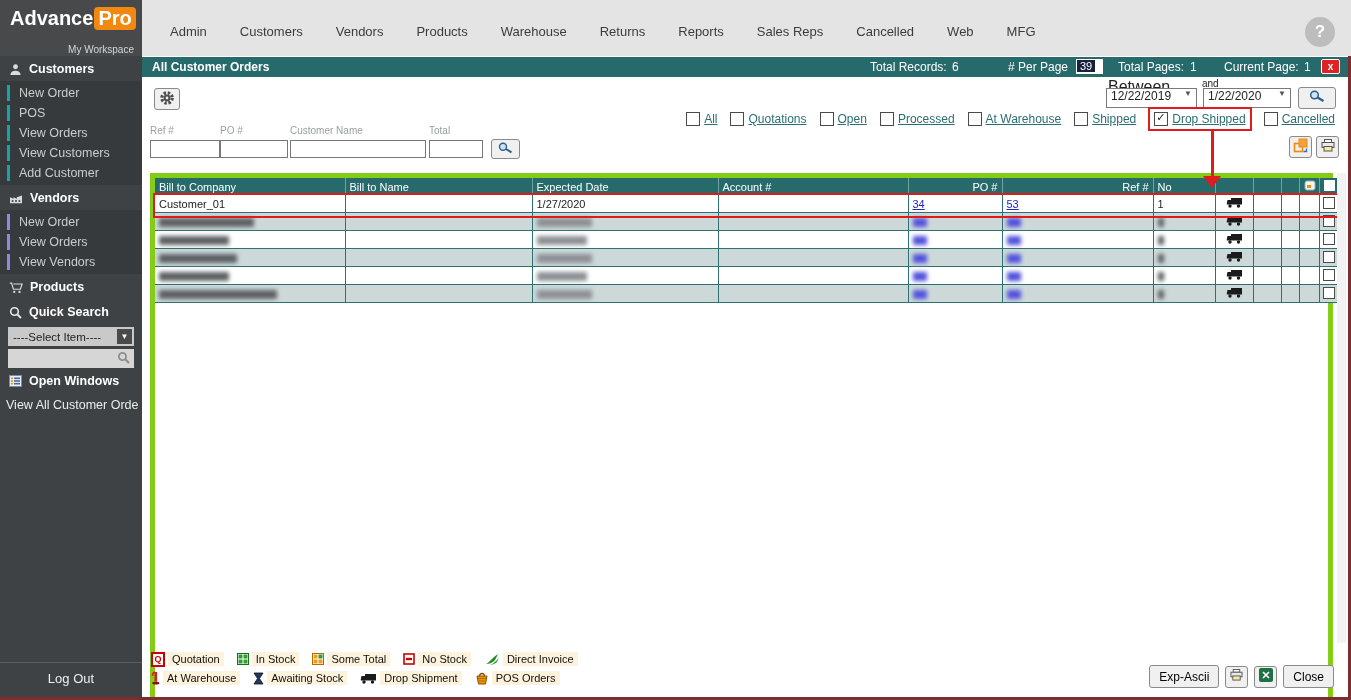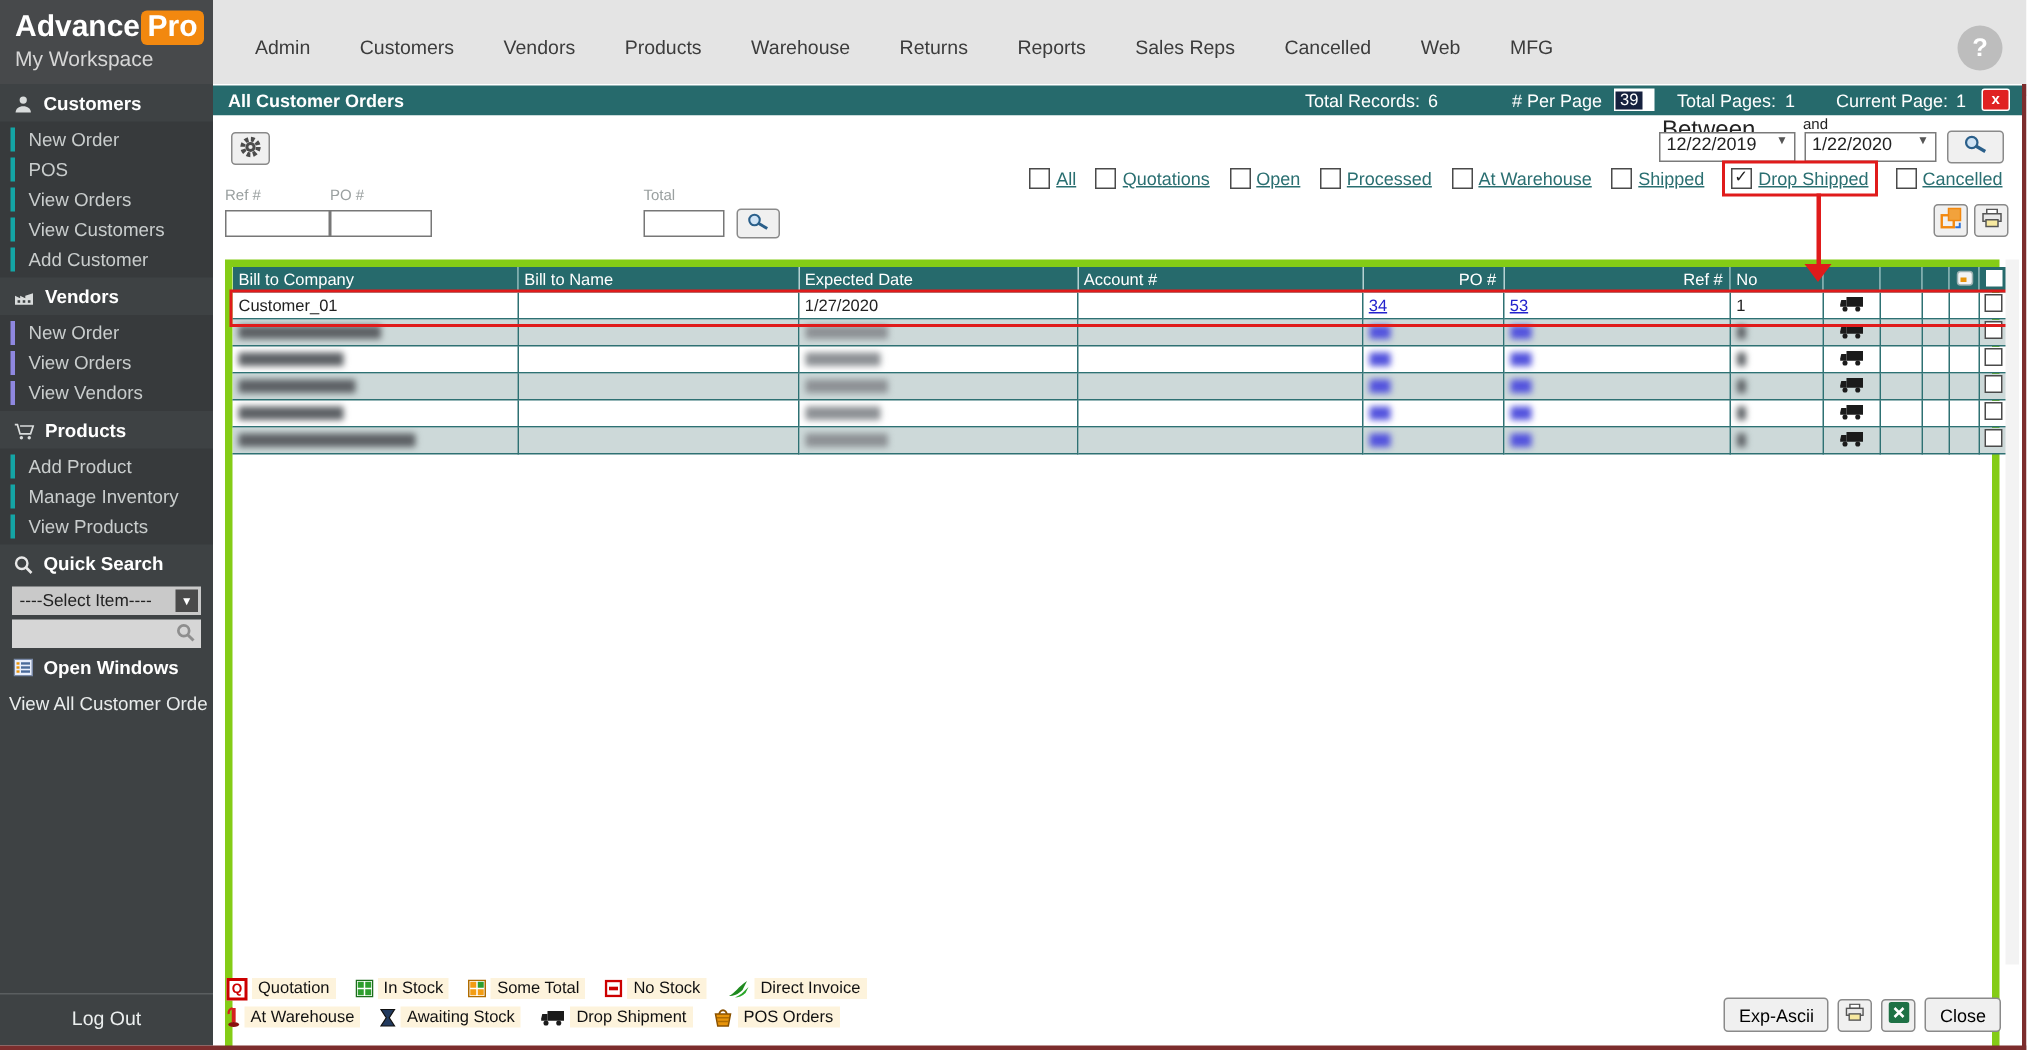--- a/index.html
+++ b/index.html
@@ -4,21 +4,21 @@
 <style>
   html,body{margin:0;padding:0}
   body{width:1351px;height:700px;position:relative;overflow:hidden;background:#fff;
        font-family:"Liberation Sans","DejaVu Sans",sans-serif;color:#222}
   
   #topbar{position:absolute;top:0;left:0;right:0;height:64px;background:#e4e4e4;
           display:flex;align-items:stretch;border-bottom:1px solid #cfcfcf;box-sizing:border-box}
   #logo{width:142px;flex:none;background:#47494b;color:#fff;padding:7px 8px 4px 10px;box-sizing:border-box;cursor:pointer}
   .logo-line{font-size:20px;font-weight:bold;white-space:nowrap}
   .pro{background:#f2880f;border-radius:4px;padding:0 4px;margin-left:1px;display:inline-block}
-  .workspace{font-size:14px;color:#d6d6d6;text-align:left;margin-top:1px}
+  .workspace{font-size:10px;color:#d6d6d6;text-align:right;margin-top:14px}
   #top-nav{flex:1;display:flex;align-items:center;gap:33px;padding-left:28px;font-size:13px;color:#3c3c3c}
   .nav-item{cursor:pointer;white-space:nowrap}
   #help-btn{width:30px;height:30px;flex:none;border-radius:50%;background:#bdbdbd;color:#fff;font-weight:bold;
             font-size:17px;display:flex;align-items:center;justify-content:center;align-self:center;margin-right:16px;cursor:pointer}
   
   #sidebar{position:absolute;left:0;top:56px;width:142px;bottom:3px;background:#3e4244;color:#cfd3d3;
            display:flex;flex-direction:column;font-size:12px;box-sizing:border-box}
   .sb-header{display:flex;align-items:center;gap:7px;padding:6px 9px 5px;color:#fff;font-weight:bold;font-size:12.5px}
   .sb-ico{display:flex;align-items:center}
   .sb-items{background:#373a3c;padding:2px 0}
@@ -194,34 +194,20 @@
         <div class="sb-header">
           <span class="sb-ico">
             <svg width="14" height="13" viewBox="0 0 16 14">
               <path d="M1 2h2l2 7h8l2-6H5" fill="none" stroke="#d9dcdc" stroke-width="1.3"></path>
               <circle cx="6" cy="12" r="1.3" fill="#d9dcdc"></circle>
               <circle cx="12" cy="12" r="1.3" fill="#d9dcdc"></circle>
             </svg>
           </span>
           <span>Products</span>
         </div>
-        <div class="sb-items">
-          <div class="sb-item">
-            <span class="bar" style="background:#14a5a5"></span>
-            <span>Add Product</span>
-          </div>
-          <div class="sb-item">
-            <span class="bar" style="background:#14a5a5"></span>
-            <span>Manage Inventory</span>
-          </div>
-          <div class="sb-item">
-            <span class="bar" style="background:#14a5a5"></span>
-            <span>View Products</span>
-          </div>
-        </div>
       </div>
     <div class="sb-header">
       <span class="sb-ico">
           <svg width="13" height="13">
             <circle cx="5.5" cy="5.5" r="3.8" fill="none" stroke="#e8e8e8" stroke-width="1.6"></circle>
             <line x1="8.5" y1="8.5" x2="12" y2="12" stroke="#e8e8e8" stroke-width="1.8"></line>
           </svg>
         </span>
       <span>Quick Search</span>
     </div>
@@ -328,20 +314,24 @@
           </span>
         </div>
 
       <div class="field" style="left:8px">
         <label>Ref #</label>
         <input style="width: 64px;" value="">
       </div>
       <div class="field" style="left:78px">
         <label>PO #</label>
         <input style="width: 62px;" value="">
+      </div>
+      <div class="field" style="left:148px">
+        <label>Customer Name</label>
+        <input style="width: 130px;" value="">
       </div>
       <div class="field" style="left:287px">
         <label>Total</label>
         <input style="width: 48px;" value="">
       </div>
       <button id="filter-search-btn" class="btn">
           <span><svg width="17" height="12" viewBox="0 0 17 12">
               <circle cx="6" cy="4.7" r="3.5" fill="#cfe3f5" stroke="#2a5f8a" stroke-width="1.4"></circle>
               <line x1="8.8" y1="7" x2="14.5" y2="10.3" stroke="#2a5f8a" stroke-width="2"></line>
             </svg></span>

